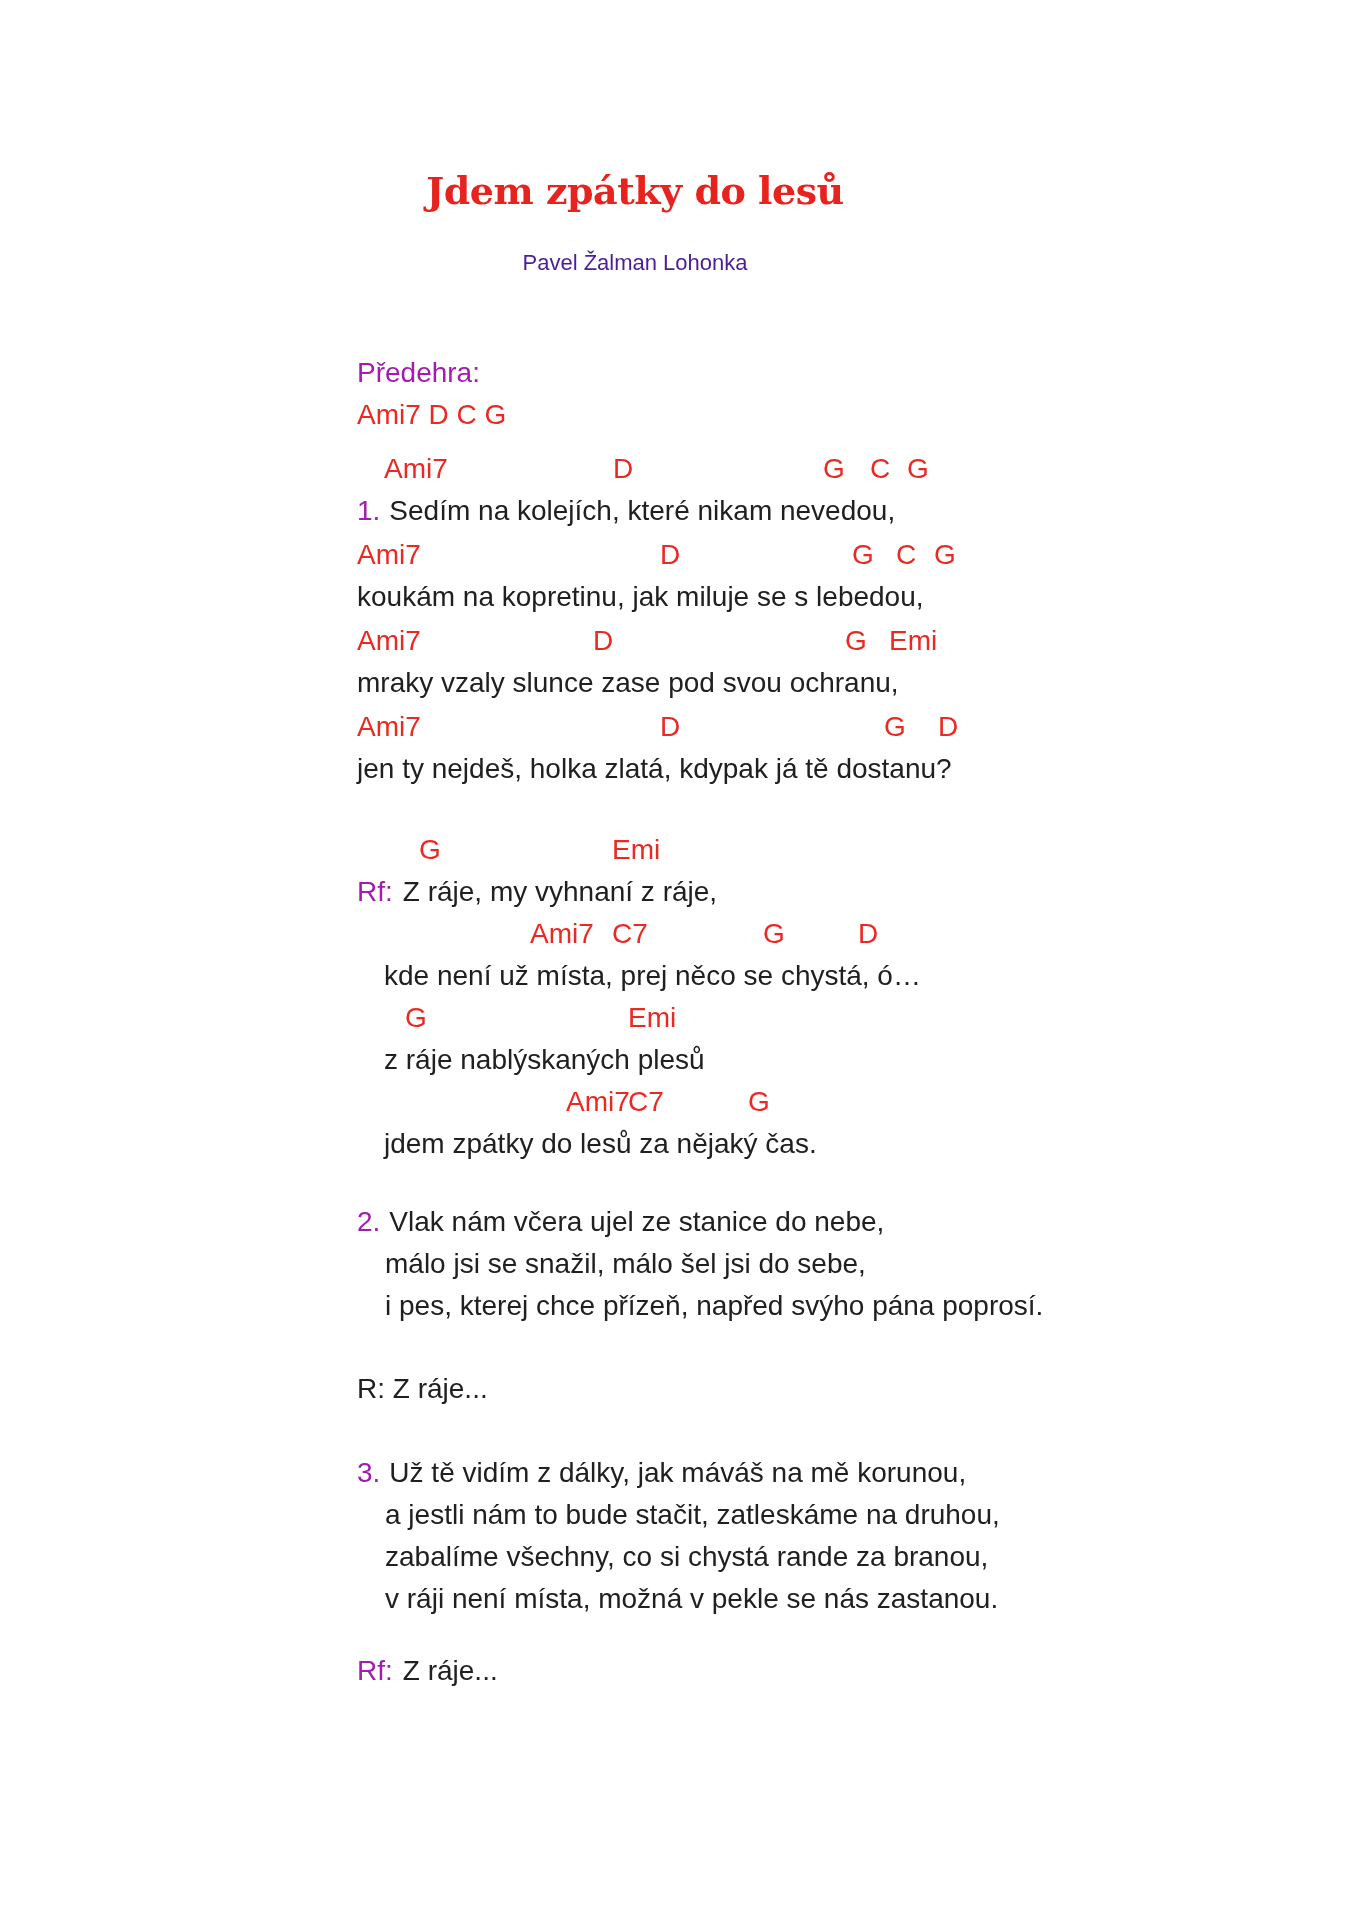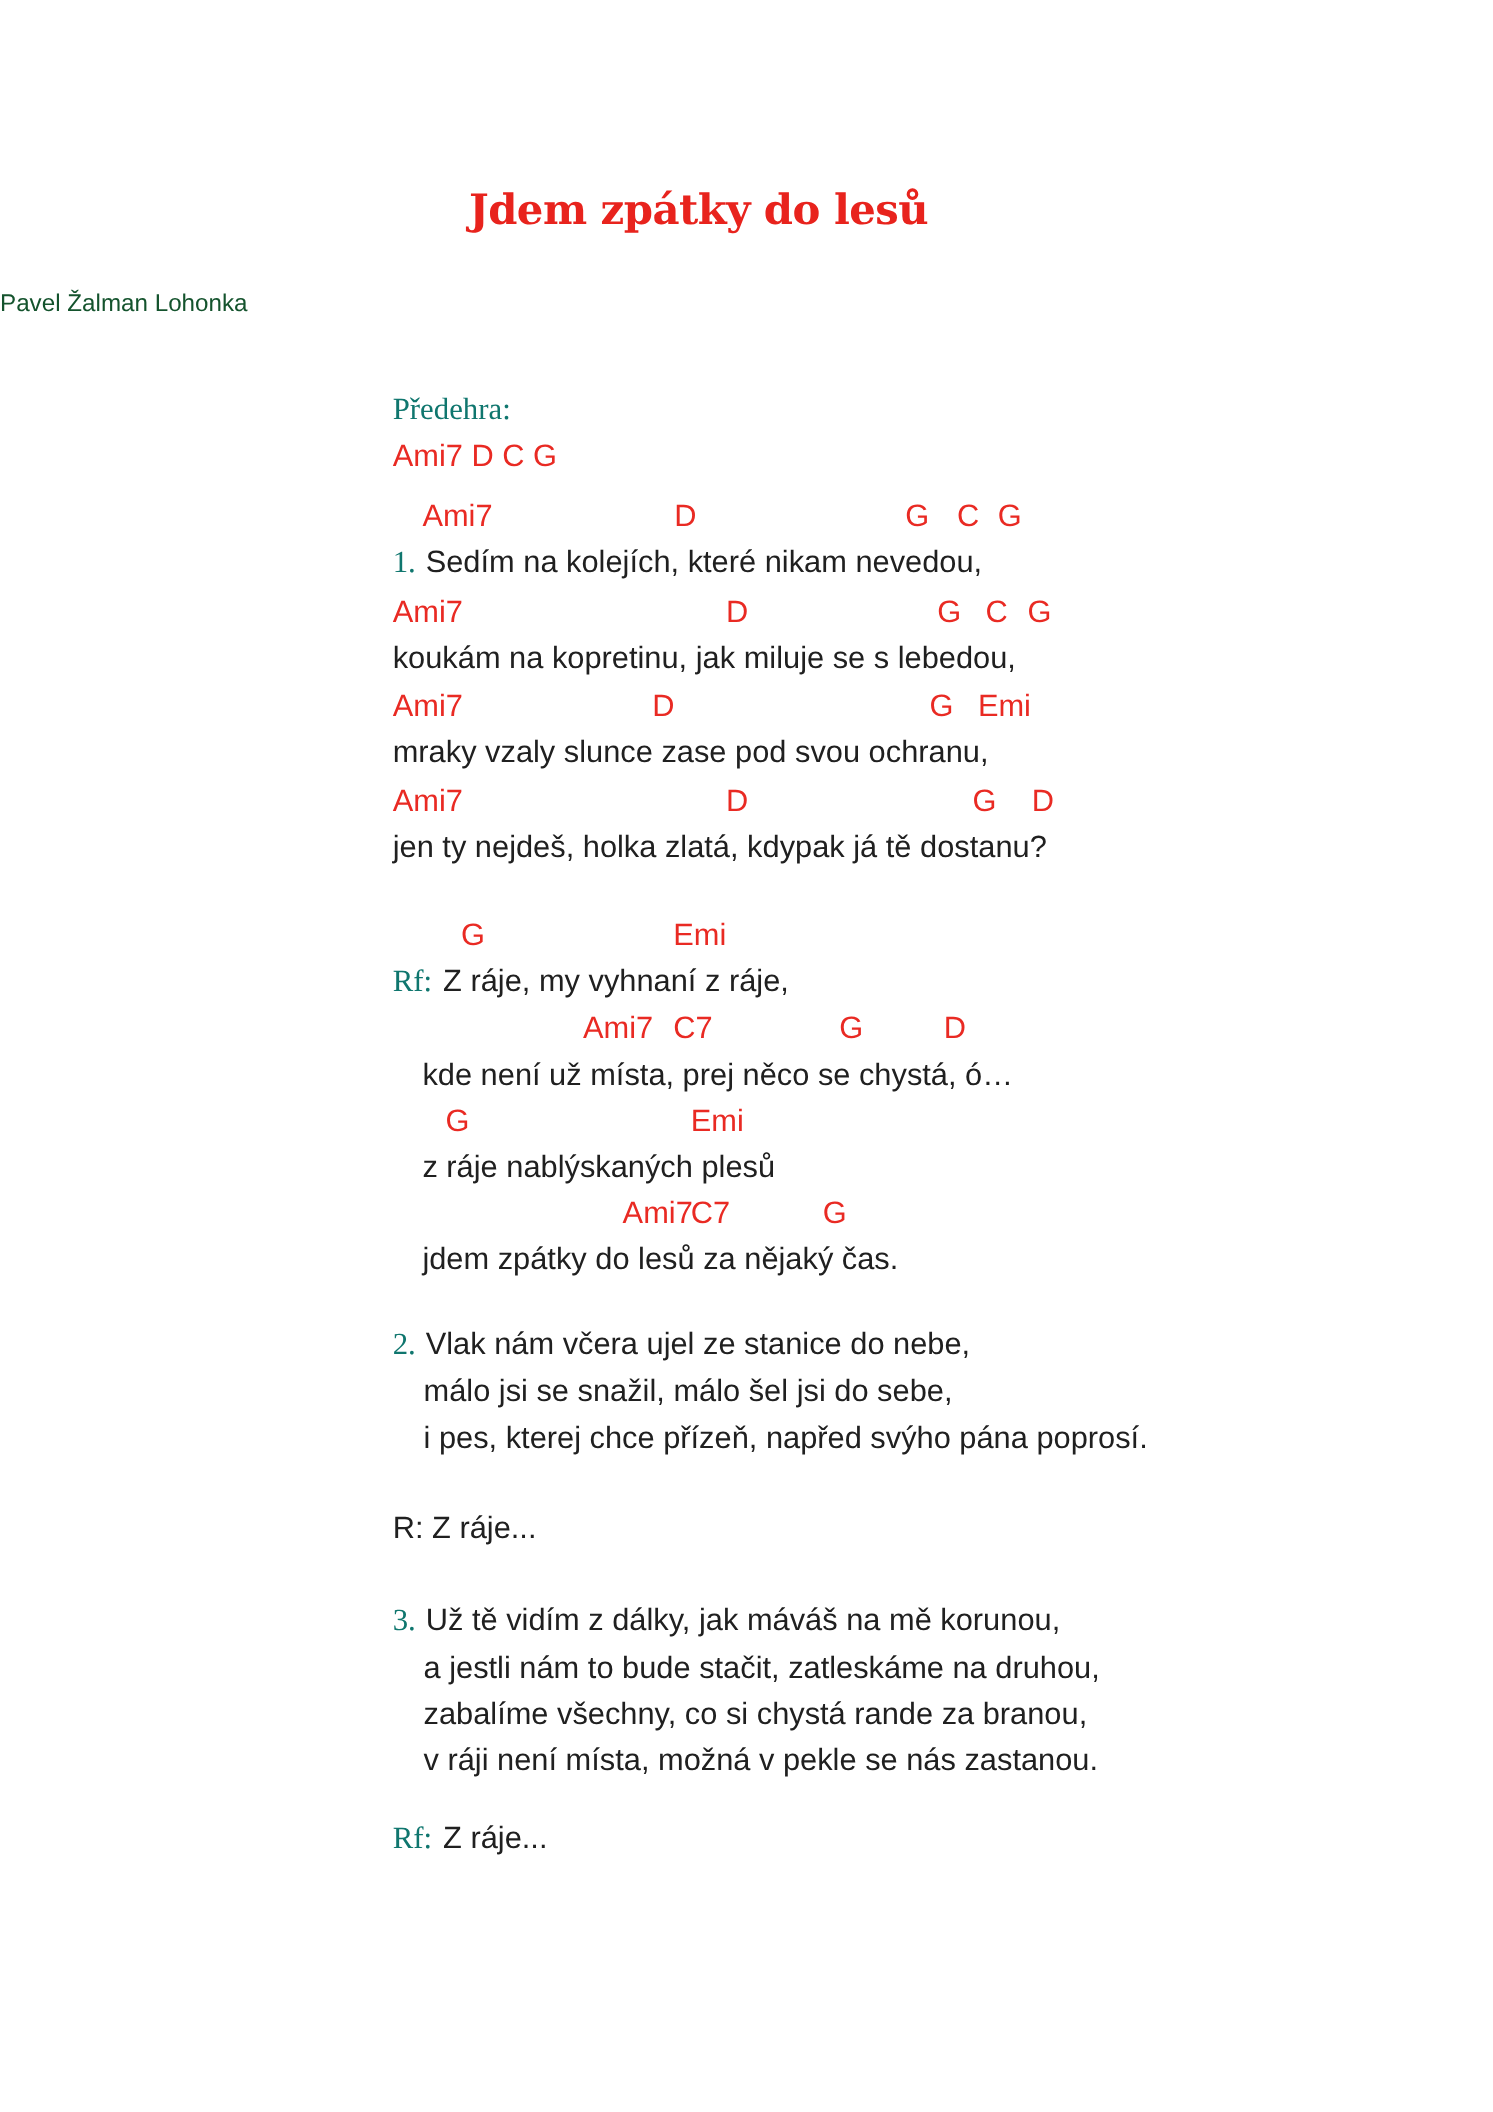--- a/index.html
+++ b/index.html
@@ -22,27 +22,27 @@
     font-family:"DejaVu Serif","Liberation Serif",serif;
     font-weight:700;
     font-size:38px;
     line-height:46px;
     letter-spacing:-0.5px;
     color:#e8231d;
   }
   .author{
     position:absolute;
     top:248px; left:0; width:100%;
+    text-align:center;
     font-size:22px;
     line-height:30px;
-    color:#14532d;
-    margin-top:13px;
+    color:#4c1d95;
   }
   .section{position:absolute; left:357px; width:720px;}
-  .blue{color:#0f766e;font-family:Liberation Serif, serif;}
+  .blue{color:#a21caf;}
   .red{color:#e92a23;}
   .chordline{position:relative; height:42px;}
   .chord{position:absolute; top:0; color:#e92a23; white-space:pre;}
   .lyric{white-space:pre-wrap;}
   .pair{margin-bottom:2px;}
   .refrain .pair{margin-bottom:0;}
   .refrain .lyric.indented{padding-left:27px;}
   .num{margin-right:9px;}
   .vline.cont{padding-left:28px;}
   .label-prefix{margin-right:10px;text-align:center;}

